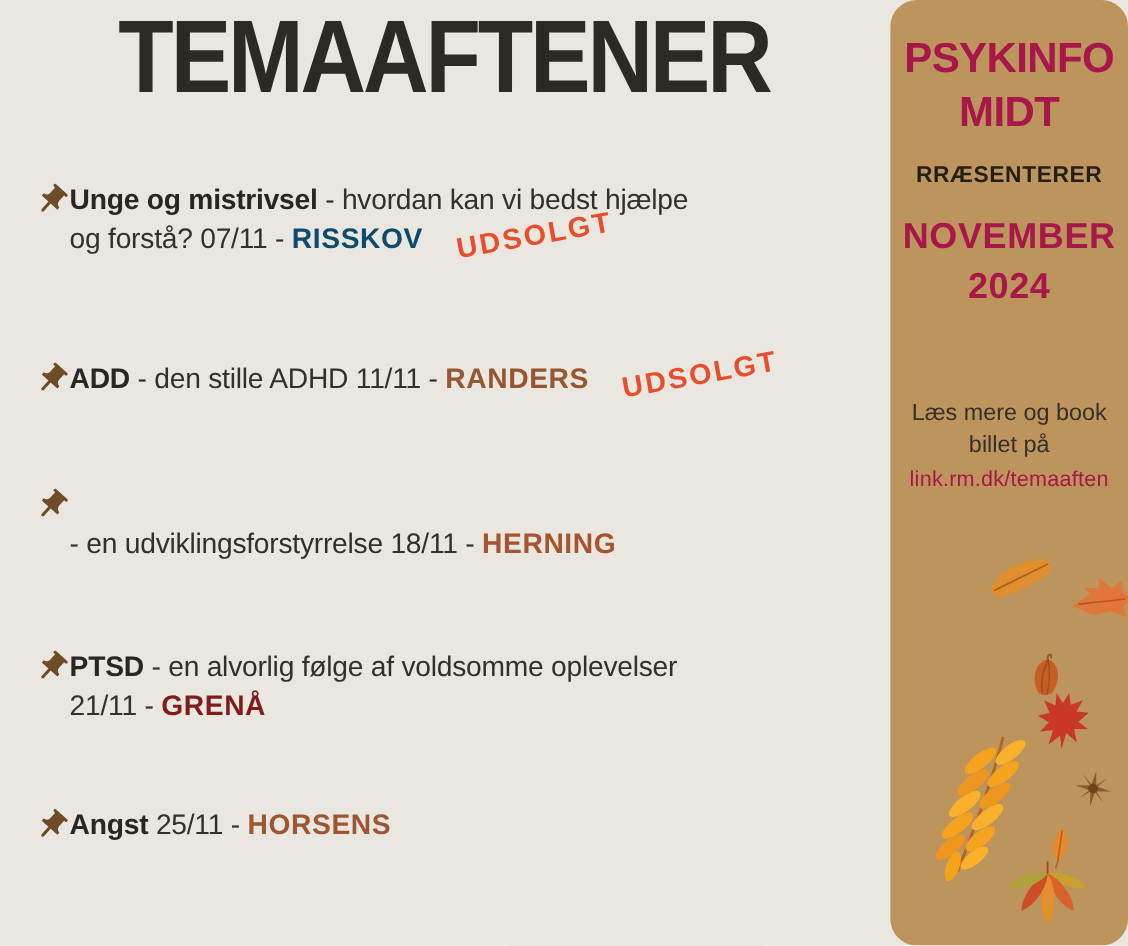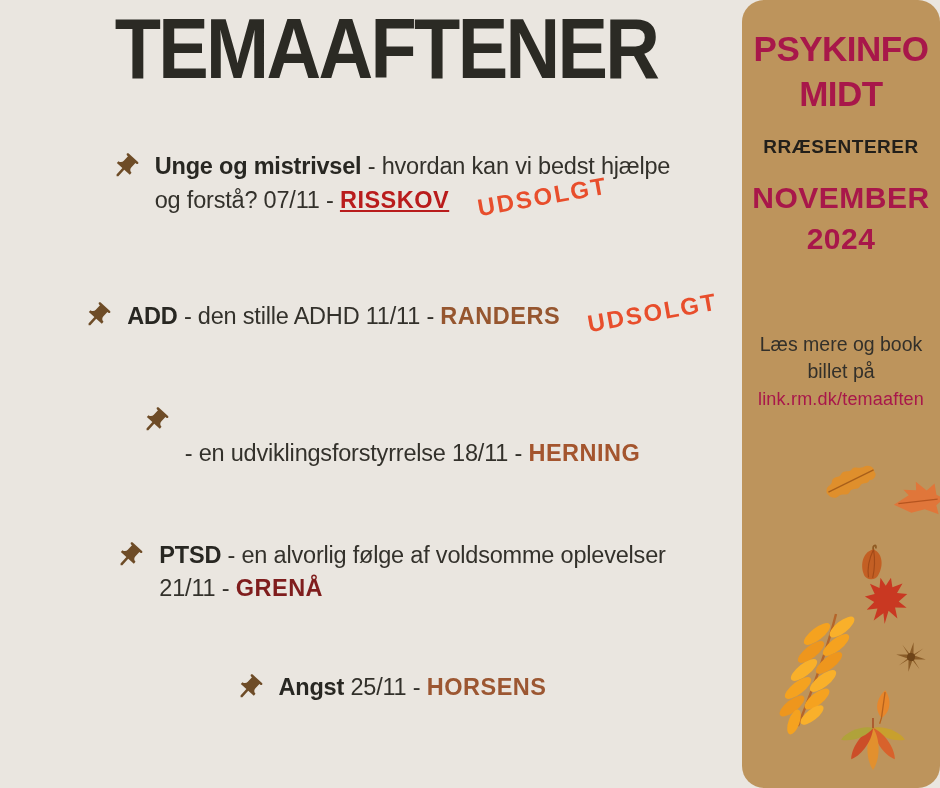--- a/index.html
+++ b/index.html
@@ -12,32 +12,32 @@
     --c-soldout:#e84e2c;
     --c-presents_text:#221f1a;
   }
   html,body{margin:0;padding:0;}
   body{font-family:"Liberation Sans",sans-serif;}
   .poster{
     position:relative;width:940px;height:788px;
     background:var(--c-background);overflow:hidden;
   }
   
-  .main{position:absolute;left:16px;top:0;width:740px;height:708px;padding-left:20px;}
+  .main{position:absolute;left:0;top:0;width:740px;height:708px;padding-left:20px;}
   .title{
     position:absolute;top:-6px;left:0;width:740px;
     margin:0;text-align:center;
     font-size:86px;font-weight:700;line-height:108px;
     letter-spacing:-3px;color:var(--c-title);
     transform:scaleX(0.88);transform-origin:50% 50%;
     white-space:nowrap;
   }
   .event{
     position:absolute;left:28px;width:692px;
-    display:flex;gap:15px;align-items:flex-start;justify-content:center;
+    display:flex;align-items:flex-start;
   }
   .pin{flex:0 0 30px;margin-top:2px;}
   .pin svg{overflow:visible;display:block;transform:rotate(42deg);transform-origin:50% 50%;}
   .etext{
     margin:0;font-size:23.5px;line-height:33px;
     color:var(--c-body_text);letter-spacing:-0.2px;
   }
   .etext b{font-weight:700;color:#282722;}
   .loc{font-weight:700;letter-spacing:0.5px;}
   .soldout{
@@ -71,21 +71,21 @@
     <h1 class="title">TEMAAFTENER</h1>
 
     <div class="event e0">
       <span class="pin">
         <svg viewBox="0 0 24 24" width="30" height="30">
             <path style="fill:var(--c-pin)" d="M16 9V4h1c.55 0 1-.45 1-1s-.45-1-1-1H7c-.55 0-1 .45-1 1s.45 1 1 1h1v5c0 1.66-1.34 3-3 3v2h5.97v7l1 1 1-1v-7H19v-2c-1.66 0-3-1.34-3-3z"></path>
           </svg>
       </span>
       <p class="etext">
         <b>Unge og mistrivsel</b><span> - hvordan kan vi bedst hjælpe</span><br>
-        <span>og forstå? 07/11 - </span><b class="loc" style="color: #b91c1c; text-decoration: underline;">RISSKOV</b>
+        <span>og forstå? 07/11 - </span><b class="loc" style="color: #0c4a6e;">RISSKOV</b>
         <span class="soldout">UDSOLGT</span>
       </p>
     </div>
 
     <div class="event e1">
       <span class="pin">
         <svg viewBox="0 0 24 24" width="30" height="30">
             <path style="fill:var(--c-pin)" d="M16 9V4h1c.55 0 1-.45 1-1s-.45-1-1-1H7c-.55 0-1 .45-1 1s.45 1 1 1h1v5c0 1.66-1.34 3-3 3v2h5.97v7l1 1 1-1v-7H19v-2c-1.66 0-3-1.34-3-3z"></path>
           </svg>
       </span>

